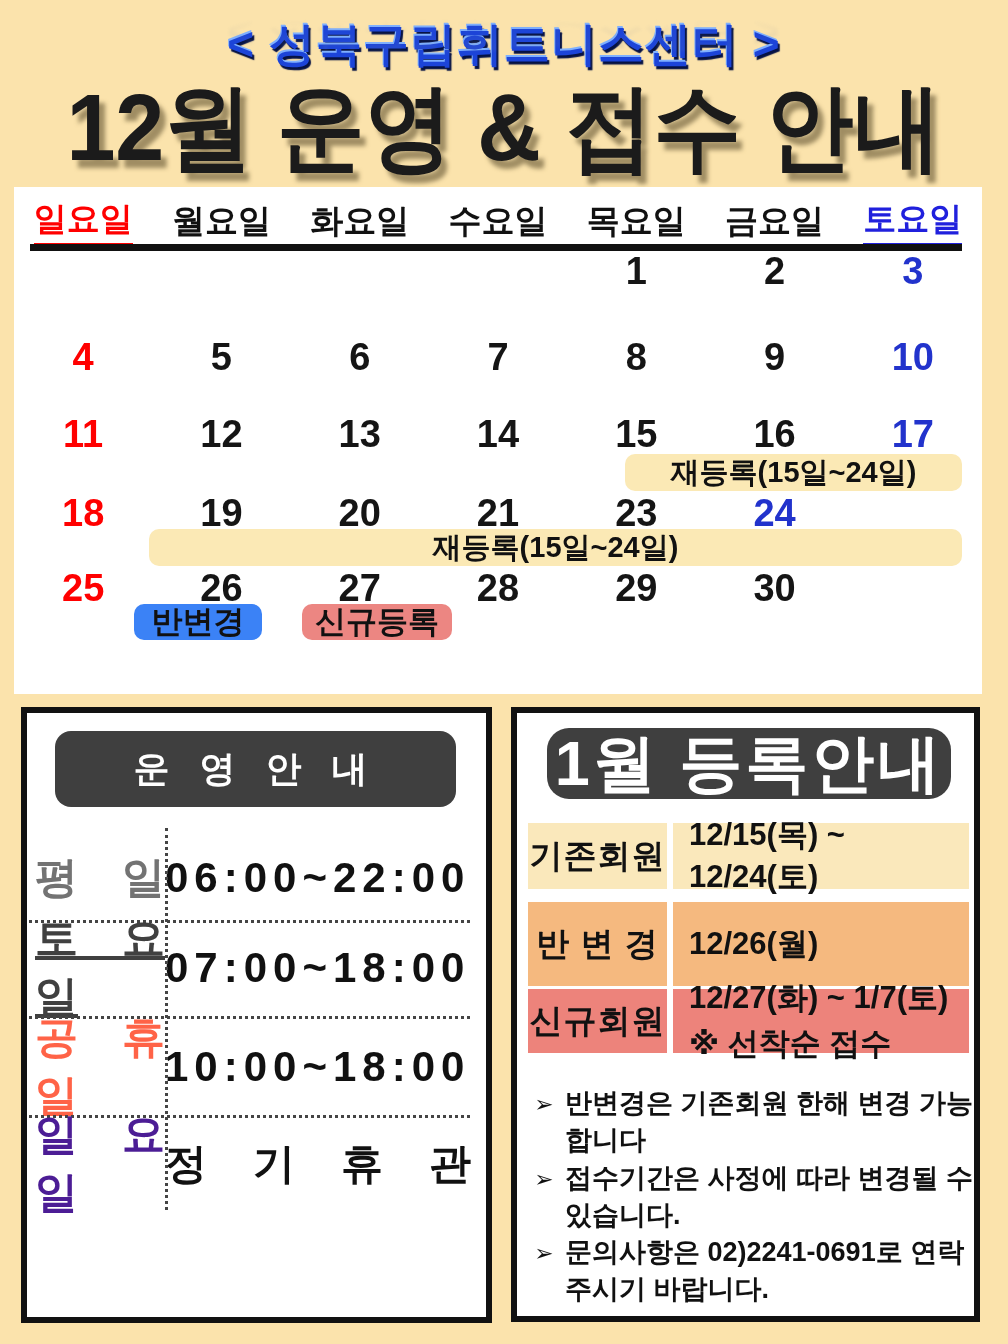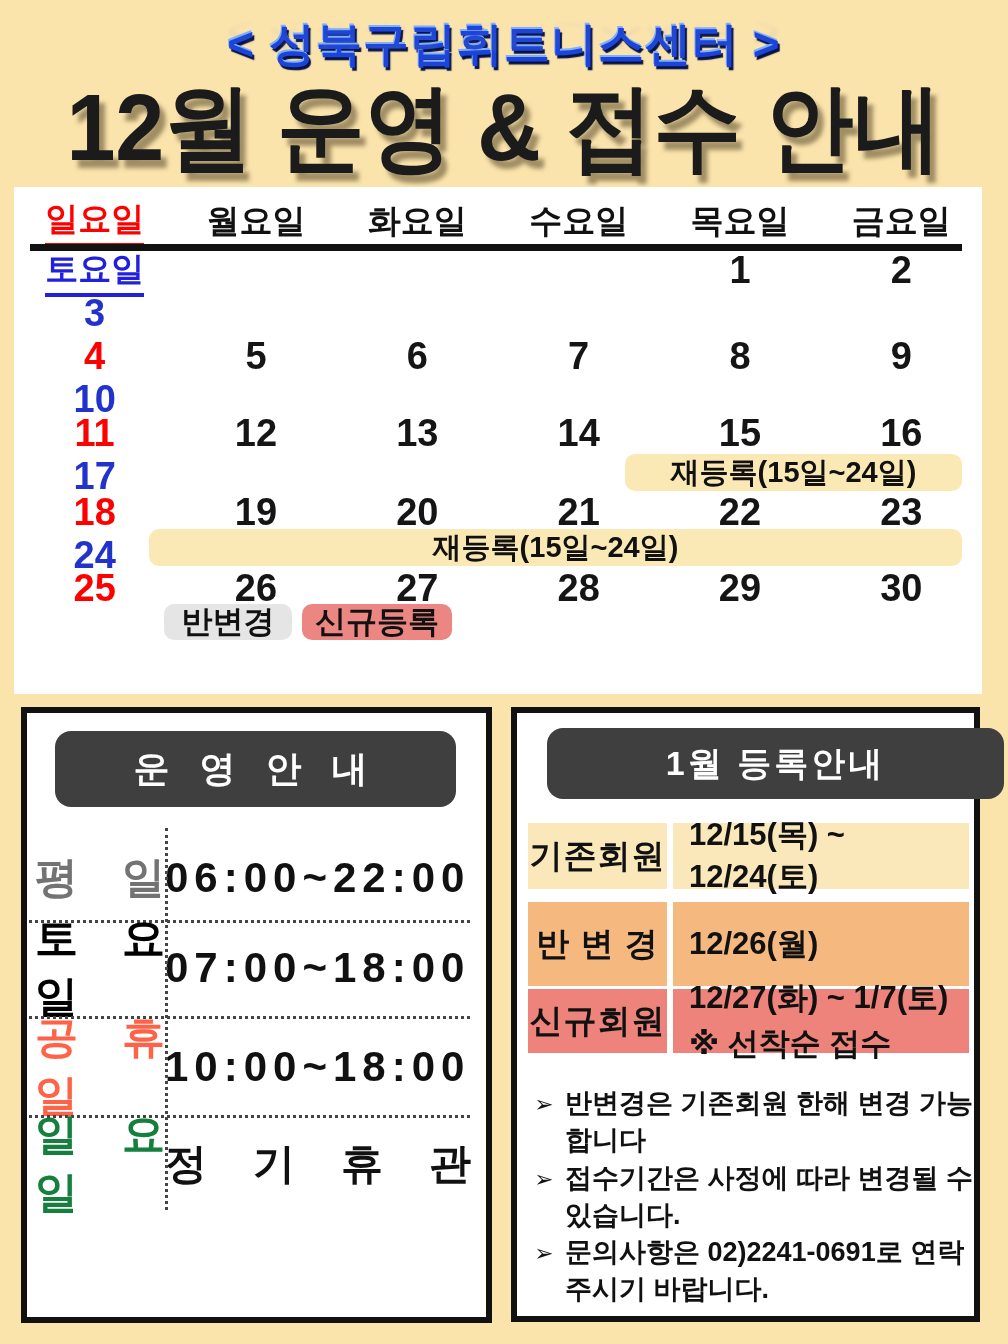--- a/index.html
+++ b/index.html
@@ -32,21 +32,21 @@
     font-size:88px;font-weight:bold;letter-spacing:0px;
     color:#1b1b1b;
     transform:scaleY(1.08);transform-origin:top;
     text-shadow:6px 7px 4px rgba(110,95,60,.65);
     white-space:nowrap;
   }
 
   
   .calendar{left:14px;top:187px;width:968px;height:507px;background:#ffffff;}
   .cal-grid-row{position:absolute;left:0;width:968px;height:44px;
-    display:grid;grid-template-columns:repeat(6,1fr);align-items:center;}
+    display:grid;grid-template-columns:repeat(7,1fr);align-items:center;}
   .cal-head{top:10px;}
   .cal-head .hcell{text-align:center;font-size:33px;font-weight:bold;color:#111;}
   .cal-head .hcell span{display:inline-block;border-bottom:0 solid currentColor;padding-bottom:1px;}
   .cal-head .sun{color:#FF0000;} .cal-head .sun span{border-bottom-width:4px;}
   .cal-head .sat{color:#2020DD;} .cal-head .sat span{border-bottom-width:4px;}
   .cal-line{left:16px;top:57px;width:932px;height:7px;background:#111;}
   .week-row .dcell{text-align:center;font-size:38px;font-weight:bold;color:#151515;}
   .week-row .sun{color:#FF0000;}
   .week-row .sat{color:#2233CC;}
   .week-1{top:62px;} .week-2{top:148px;} .week-3{top:225px;}
@@ -56,43 +56,43 @@
     display:flex;align-items:center;justify-content:center;
     font-size:29px;font-weight:bold;color:#111;
   }
   .band-1{left:611px;top:267px;width:337px;}
   .band-2{left:135px;top:342px;width:813px;}
   .badge{
     top:417px;height:36px;border-radius:10px;
     display:flex;align-items:center;justify-content:center;
     font-size:31px;font-weight:bold;color:#111;
   }
-  .badge-change{left:150px;width:128px;background:#e5e5e5;}
+  .badge-change{left:120px;width:128px;background:#3b82f6;}
   .badge-new{left:288px;width:150px;background:#EC8682;}
 
   
   .panel{background:#ffffff;border:6px solid #111;box-sizing:border-box;}
   .panel-left{left:21px;top:707px;width:471px;height:616px;}
   .panel-right{left:511px;top:707px;width:469px;height:615px;}
   .panel-title{
     background:#3F3F3F;border-radius:16px;color:#fff;
     display:flex;align-items:center;justify-content:center;
     font-weight:bold;white-space:nowrap;
   }
   .op-title{left:28px;top:18px;width:401px;height:76px;font-size:36px;letter-spacing:10px;}
-  .reg-title{left:30px;top:15px;width:457px;height:71px;font-size:34px;letter-spacing:3px;}
+  .reg-title{left:30px;top:15px;width:404px;height:71px;font-size:63px;letter-spacing:3px;border-radius:22px;}
 
   
   .op-row{position:absolute;left:8px;width:450px;height:64px;display:flex;align-items:center;}
   .op-row-1{top:133px;} .op-row-2{top:223px;} .op-row-3{top:322px;} .op-row-4{top:419px;}
   .op-label{width:130px;font-size:43px;font-weight:bold;text-align:justify;text-align-last:justify;}
   .op-label.weekday{color:#737373;}
-  .op-label.saturday{color:#000000;}
+  .op-label.saturday{color:#404040;text-decoration:underline;}
   .op-label.holiday{color:#FF6347;}
-  .op-label.sunday{color:#15803d;}
+  .op-label.sunday{color:#4c1d95;}
   .op-value{width:306px;font-size:42px;font-weight:bold;color:#111;
     letter-spacing:6px;white-space:nowrap;}
   .op-value.spread{letter-spacing:0;text-align:justify;text-align-last:justify;}
   .op-sep{position:absolute;left:2px;width:441px;border-top:3px dotted #444;}
   .op-sep-1{top:207px;} .op-sep-2{top:303px;} .op-sep-3{top:402px;}
   .op-vline{position:absolute;left:138px;top:115px;height:382px;border-left:3px dotted #444;}
 
   
   .reg-row{position:absolute;left:11px;width:441px;display:flex;}
   .reg-row-1{top:110px;height:66px;} .reg-row-2{top:189px;height:84px;} .reg-row-3{top:276px;height:64px;}
@@ -160,21 +160,20 @@
     <div class="dcell sat">17</div>
   </div>
 
   <div class="abs band band-1">재등록(15일~24일)</div>
 
   <div class="cal-grid-row week-row week-4">
     <div class="dcell sun">18</div>
     <div class="dcell">19</div>
     <div class="dcell">20</div>
     <div class="dcell">21</div>
-    <div class="dcell">22</div>
     <div class="dcell">23</div>
     <div class="dcell sat">24</div>
   </div>
 
   <div class="abs band band-2">재등록(15일~24일)</div>
 
   <div class="cal-grid-row week-row week-5">
     <div class="dcell sun">25</div>
     <div class="dcell">26</div>
     <div class="dcell">27</div>

